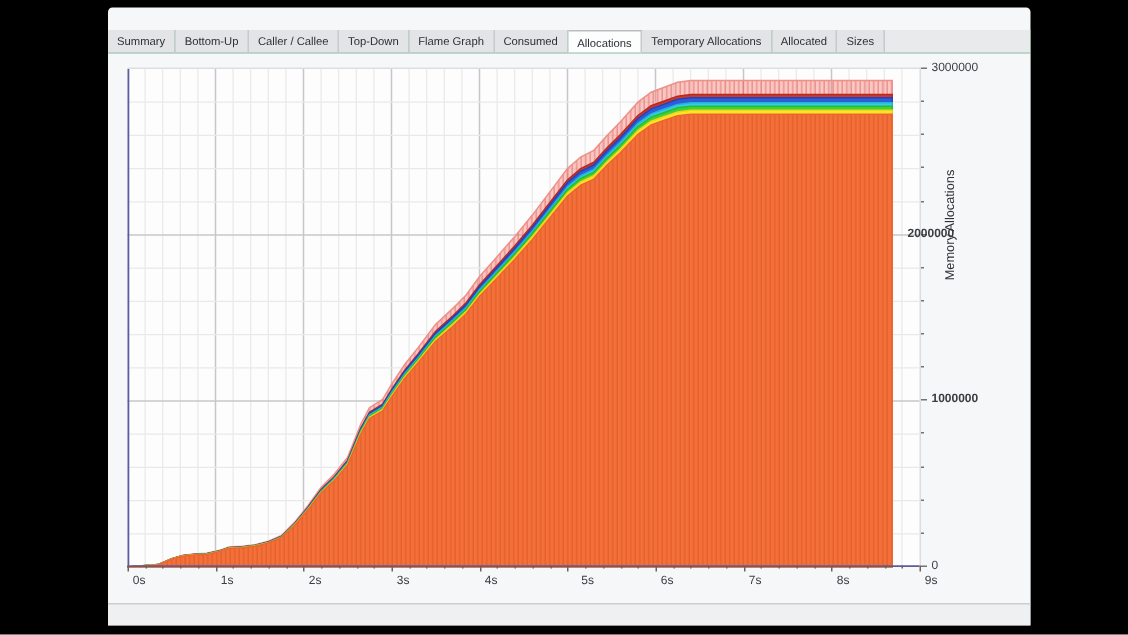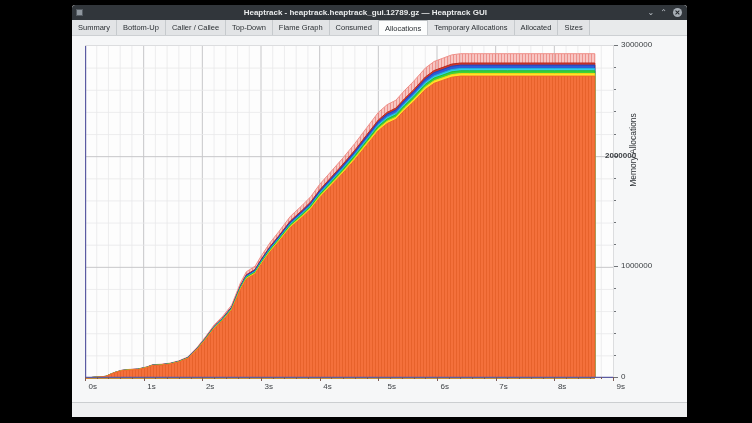--- a/index.html
+++ b/index.html
@@ -39,29 +39,20 @@
           transform:rotate(-90deg);transform-origin:left top;text-align:center;}
   
   .statusbar{position:absolute;left:0;top:397px;width:100%;height:15px;background:#eff0f1;
              border-top:1px solid #cbced0;box-sizing:border-box;}
 </style>
 </head>
 <body>
 
 <div class="window">
 
-  <div class="titlebar">
-    <span class="app-ic"></span>
-    <span class="ttl">Heaptrack - heaptrack.heaptrack_gui.12789.gz — Heaptrack GUI</span>
-    <span class="winbtns">
-      <span class="winbtn">⌄</span>
-      <span class="winbtn">⌃</span>
-      <span class="winbtn close">✕</span>
-    </span>
-  </div>
 
   <div class="tabbar" id="tabbar">
       <div class="tab">Summary</div>
       <div class="tab">Bottom-Up</div>
       <div class="tab">Caller / Callee</div>
       <div class="tab">Top-Down</div>
       <div class="tab">Flame Graph</div>
       <div class="tab">Consumed</div>
       <div class="tab active">Allocations</div>
       <div class="tab">Temporary Allocations</div>
@@ -219,21 +210,21 @@
         <div class="tick" style="left: 542px; top: 186.067px; width: 2px; height: 1px;"></div>
         <div class="tick" style="left: 542px; top: 163.933px; width: 2px; height: 1px;"></div>
         <div class="tick" style="left: 542px; top: 141.8px; width: 2px; height: 1px;"></div>
         <div class="tick" style="left: 542px; top: 119.667px; width: 4px; height: 1px;"></div>
         <div class="tick" style="left: 542px; top: 97.5333px; width: 2px; height: 1px;"></div>
         <div class="tick" style="left: 542px; top: 75.4px; width: 2px; height: 1px;"></div>
         <div class="tick" style="left: 542px; top: 53.2667px; width: 2px; height: 1px;"></div>
         <div class="tick" style="left: 542px; top: 31.1333px; width: 2px; height: 1px;"></div>
         <div class="tick" style="left: 542px; top: 9px; width: 4px; height: 1px;"></div>
         <div class="ylab" style="left: 549px; top: 336px;">0</div>
-        <div class="ylab" style="left: 549px; top: 225.333px;">1000000</div>
+        <div class="ylab" style="left: 549px; top: 225.333px; font-weight: bold;">1000000</div>
         <div class="ylab" style="left: 533px; top: 114.667px; font-weight: bold;">2000000</div>
         <div class="ylab" style="left: 549px; top: 4px;">3000000</div>
       </div>
     <div class="ytitle">Memory Allocations</div>
   </div>
 
   <div class="statusbar"></div>
 </div>
 
 </body></html>

